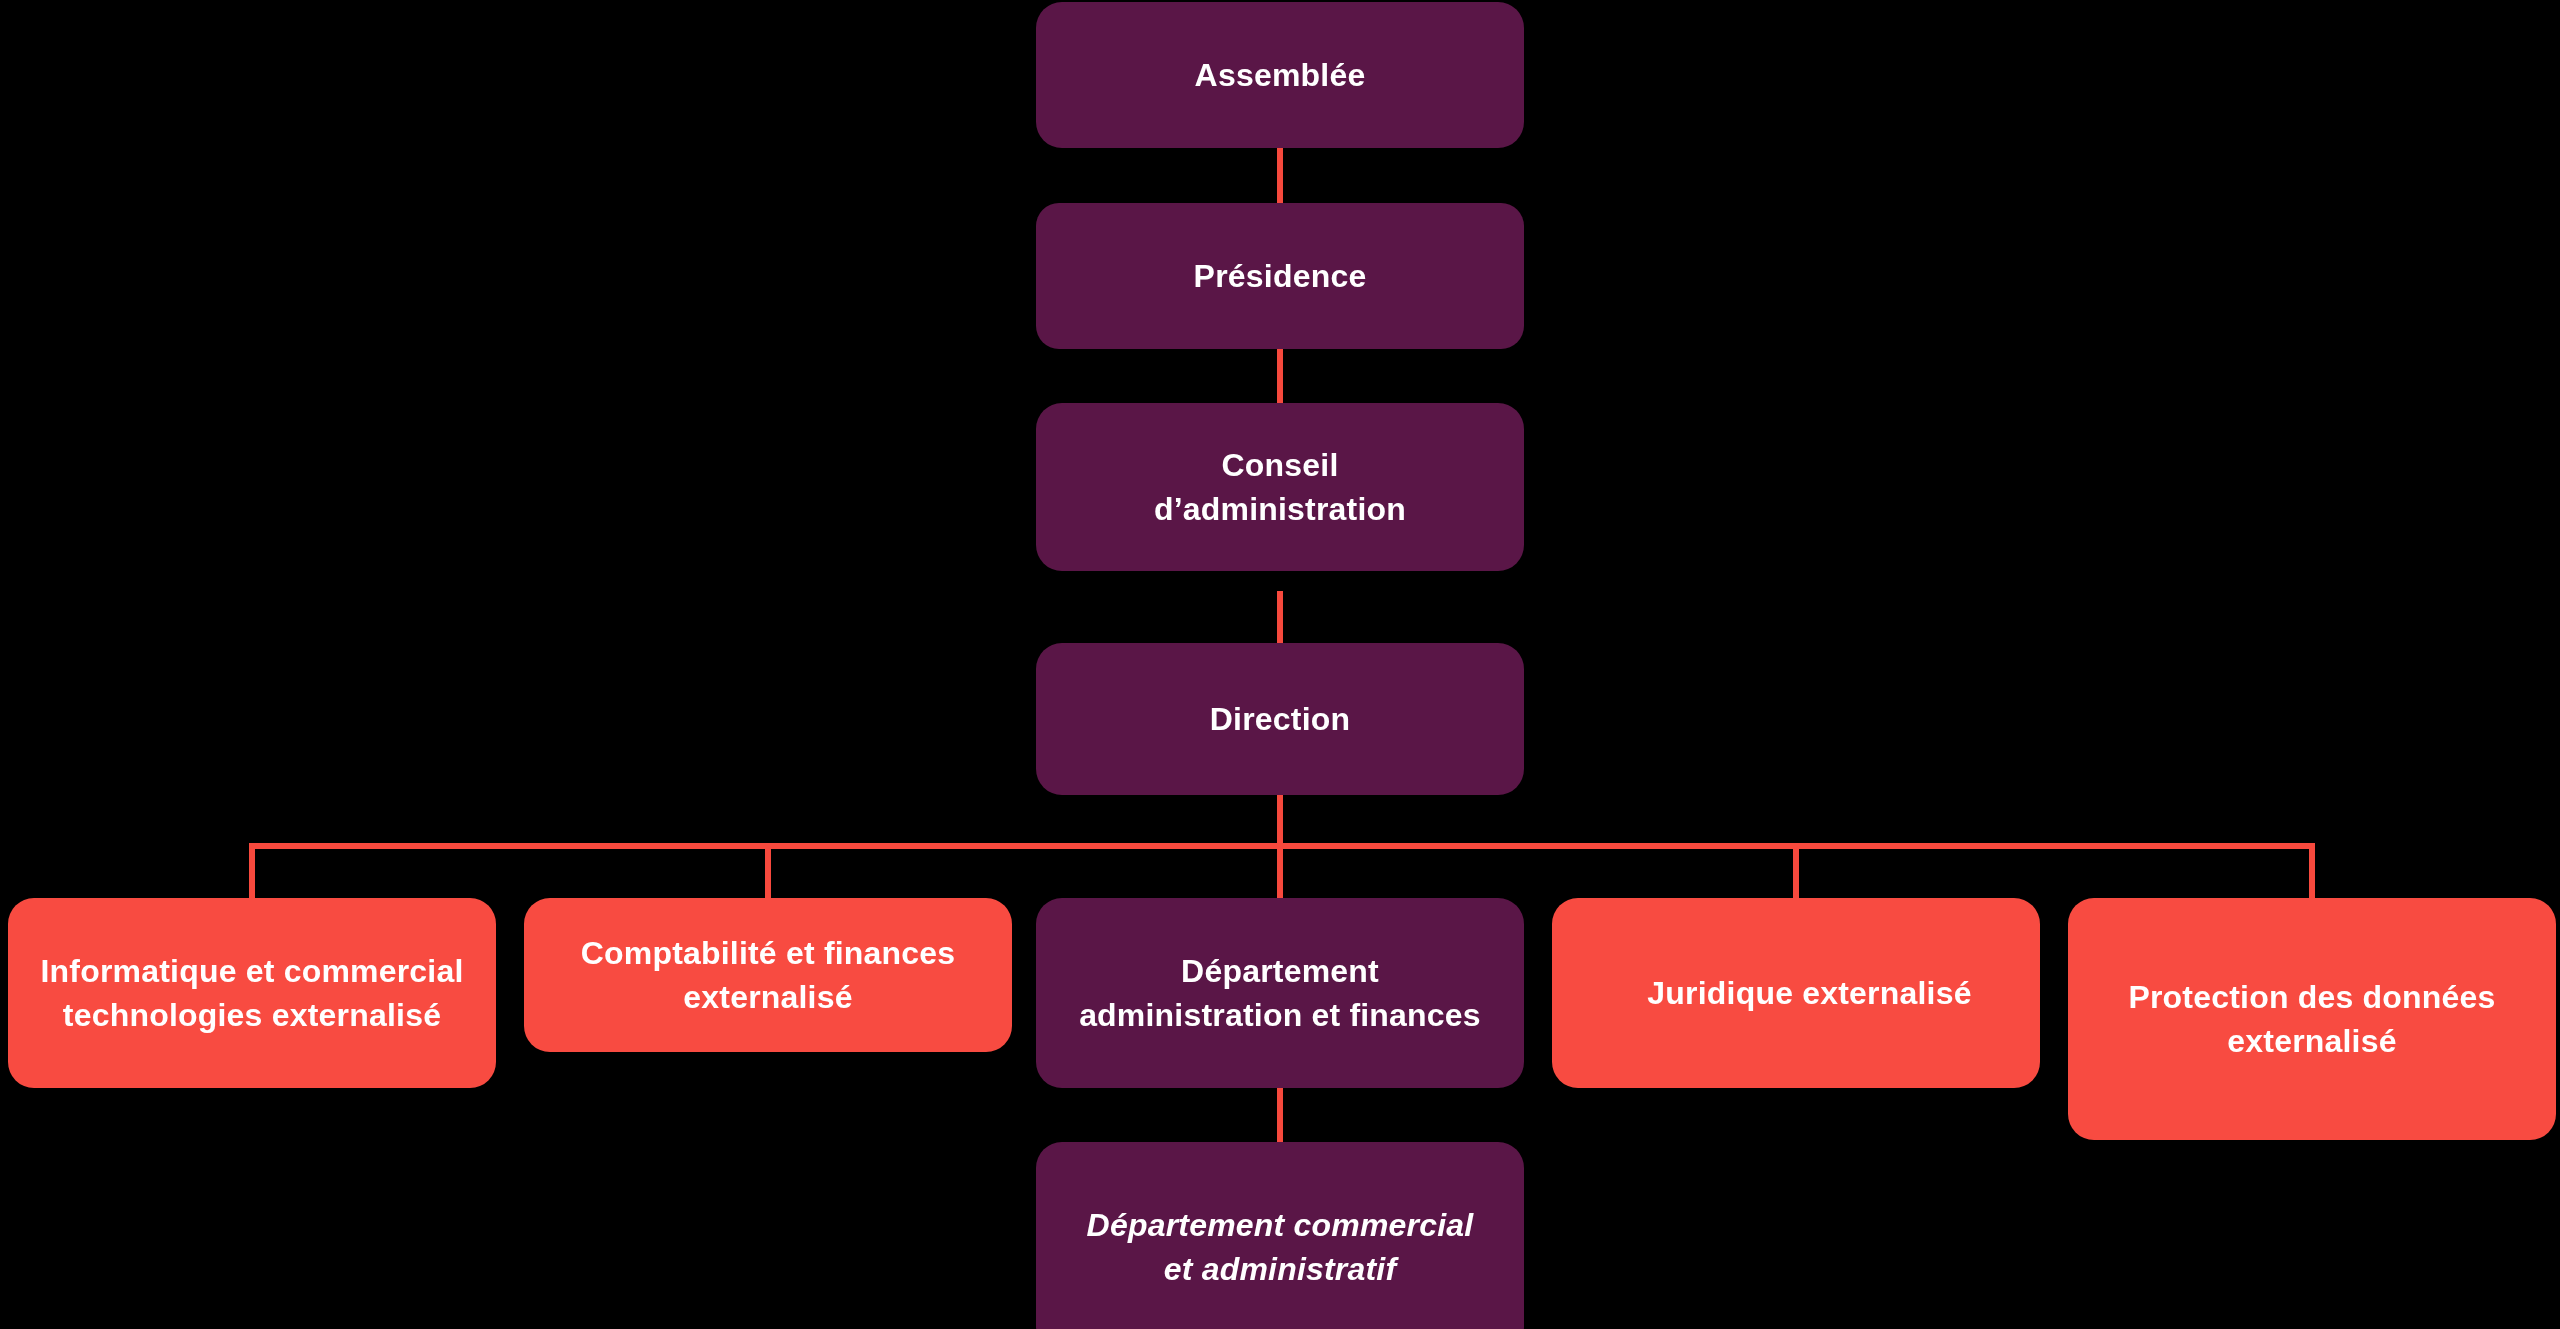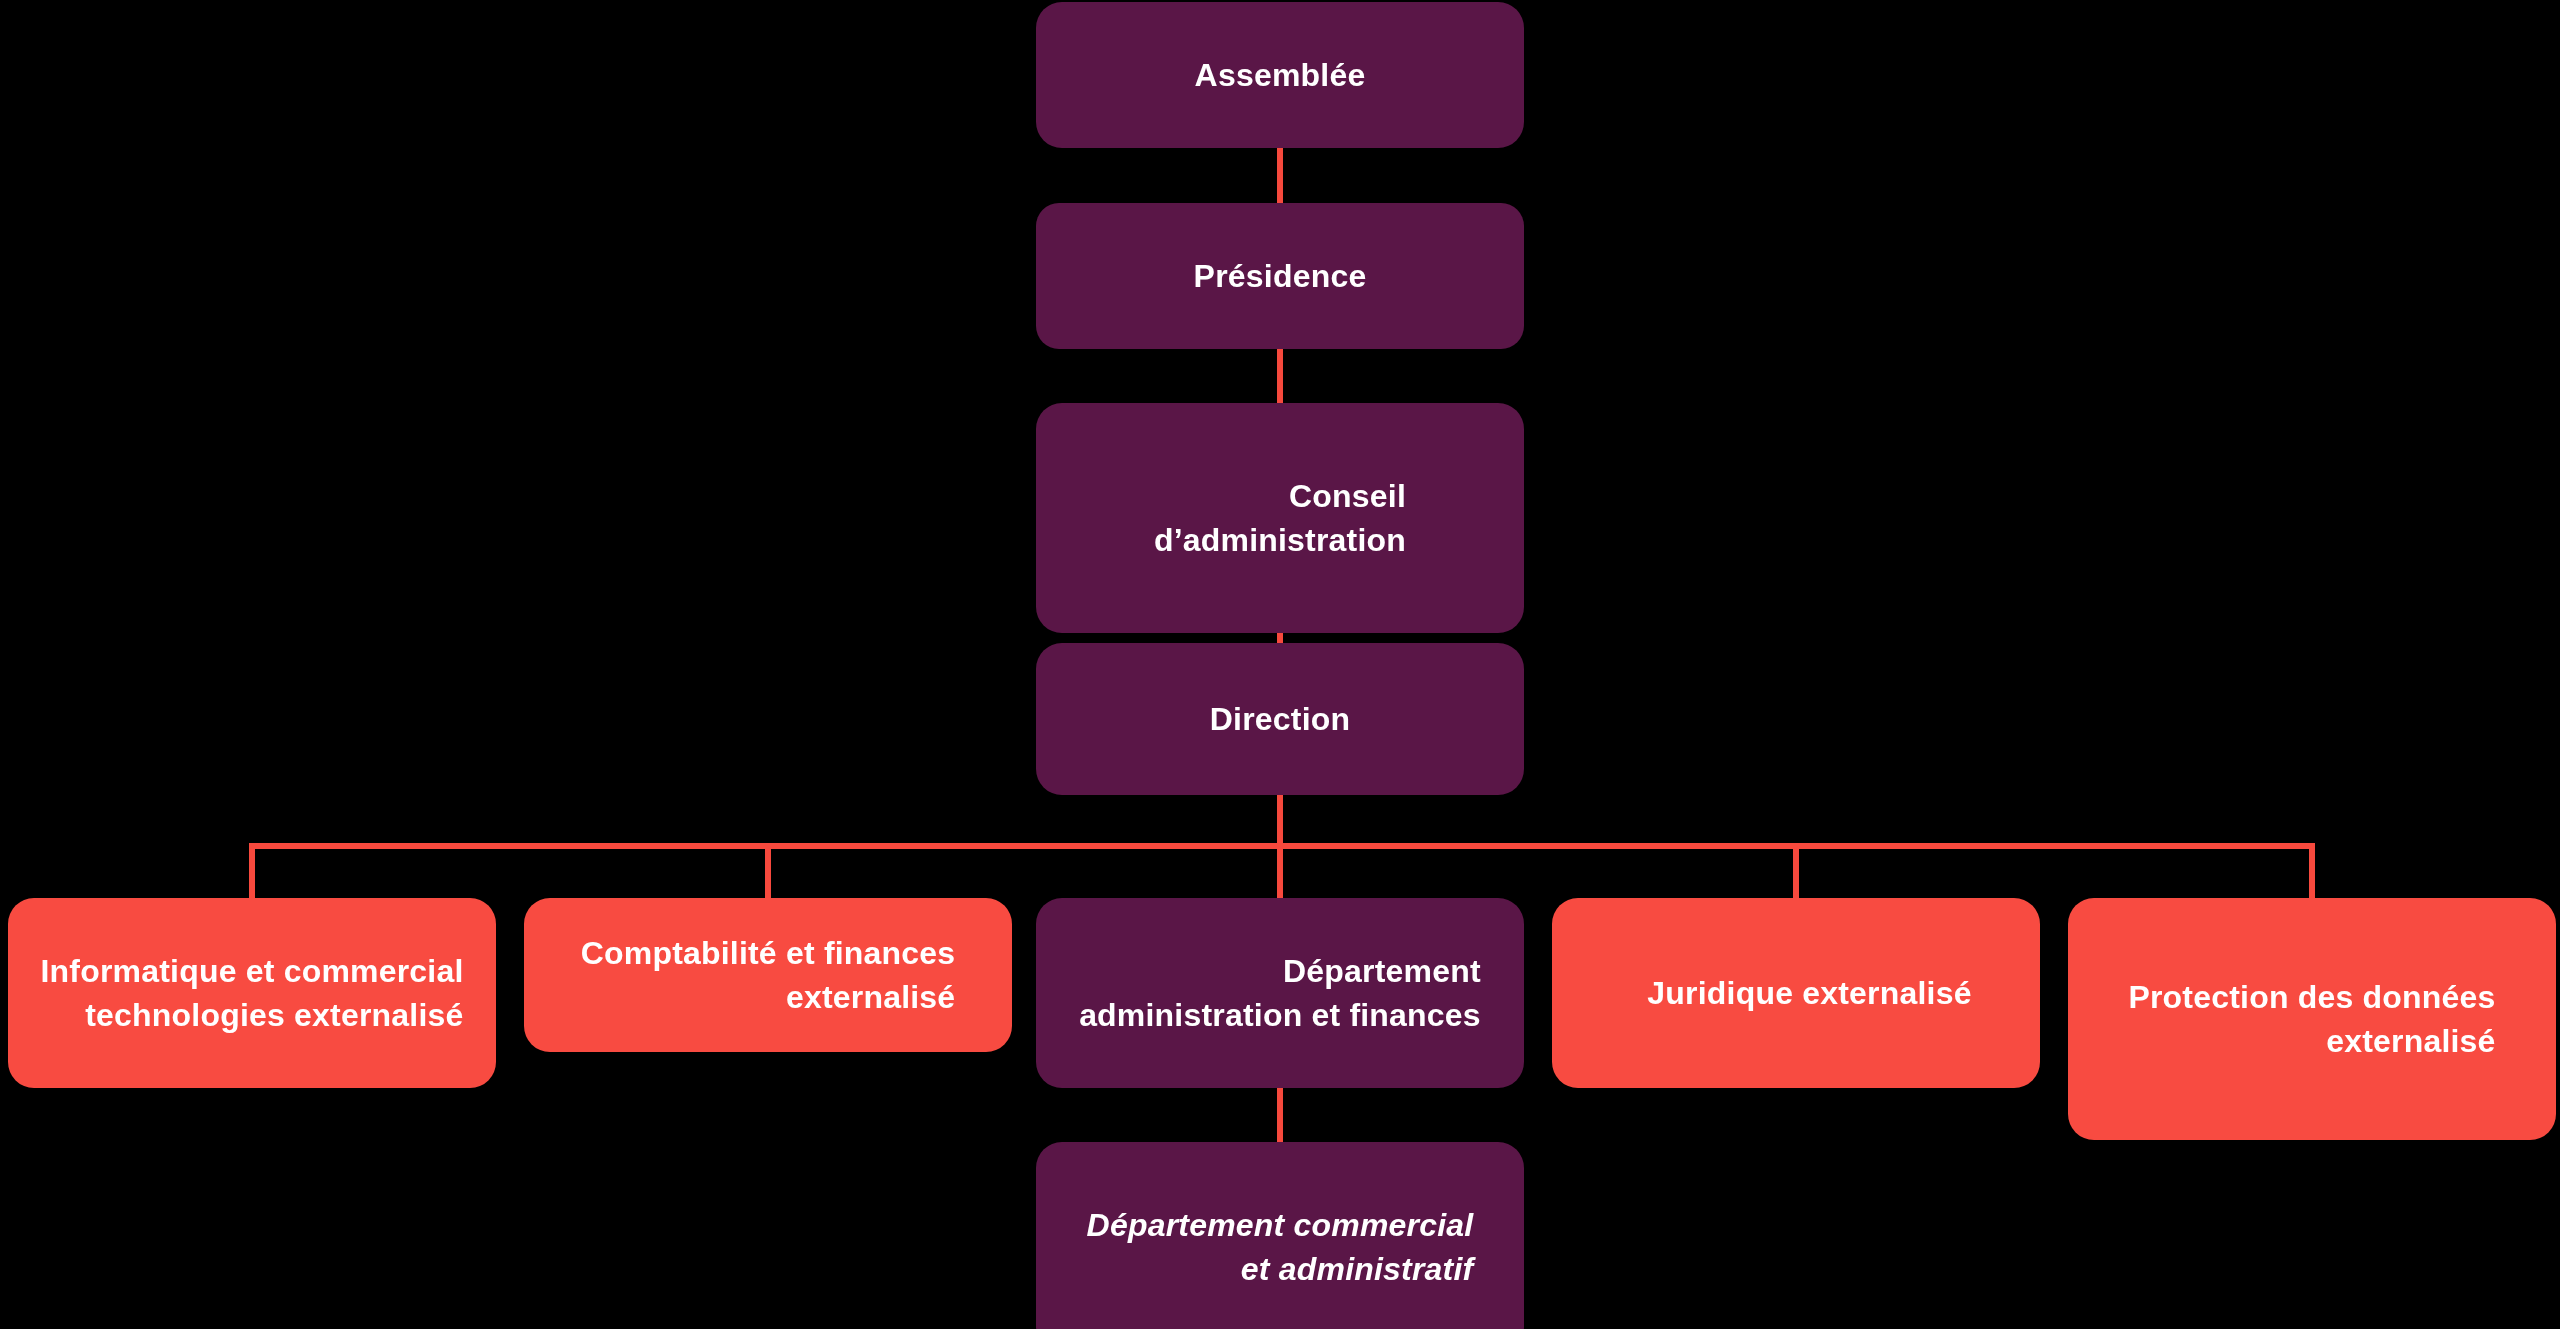--- a/index.html
+++ b/index.html
@@ -17,21 +17,21 @@
   }
   .node {
     position: absolute;
     width: 488px;
     border-radius: 26px;
     background: var(--primary-node, #5A1647);
     color: var(--text, #fff);
     display: flex;
     align-items: center;
     justify-content: center;
-    text-align: right;
+    text-align: center;
     box-sizing: border-box;
     padding: 0 8px;
   }
   .node[data-variant="external"] {
     background: var(--external-node, #F84B41);
   }
   .node .label {
     font-weight: bold;
     font-size: 32px;
     line-height: 1.38;
@@ -41,21 +41,21 @@
   .connector {
     position: absolute;
     background: var(--connector, #F7493D);
   }
   .c-v { width: 6px; }
   .c-h { height: 6px; }
 
   
   .n-assemblee       { left: 1036px; top: 2px;    height: 146px; }
   .n-presidence      { left: 1036px; top: 203px;  height: 146px; border-radius: 23px; }
-  .n-conseil         { left: 1036px; top: 403px;  height: 230px; }
+  .n-conseil         { left: 1036px; top: 403px;  height: 168px; }
   .n-direction       { left: 1036px; top: 643px;  height: 152px; }
   .n-informatique    { left: 8px;    top: 898px;  height: 190px; }
   .n-comptabilite    { left: 524px;  top: 898px;  height: 154px; }
   .n-dept-admin      { left: 1036px; top: 898px;  height: 190px; }
   .n-juridique       { left: 1552px; top: 898px;  height: 190px; padding-left: 35px; }
   .n-protection      { left: 2068px; top: 898px;  height: 242px; }
   .n-dept-commercial { left: 1036px; top: 1142px; height: 210px; font-style: italic; }
 
   
   .c1   { left: 1277px; top: 148px;  height: 55px;  }

